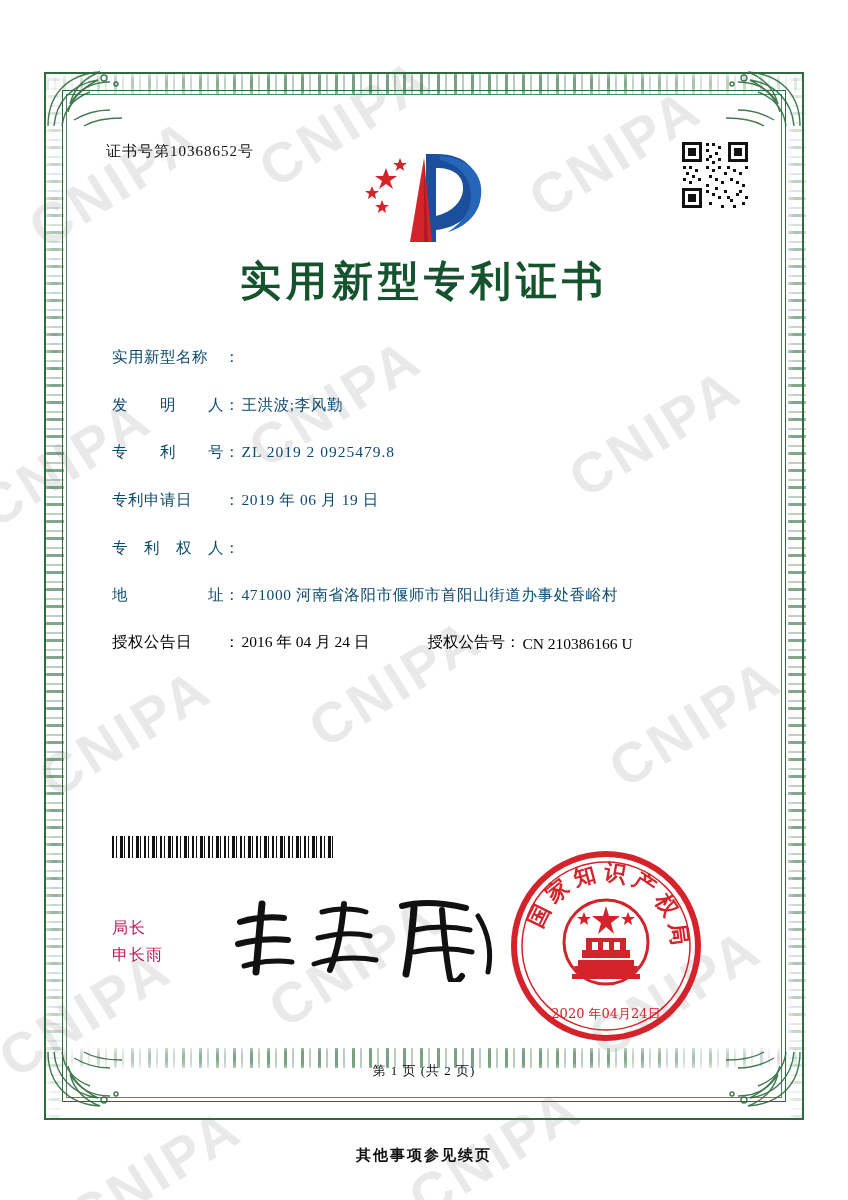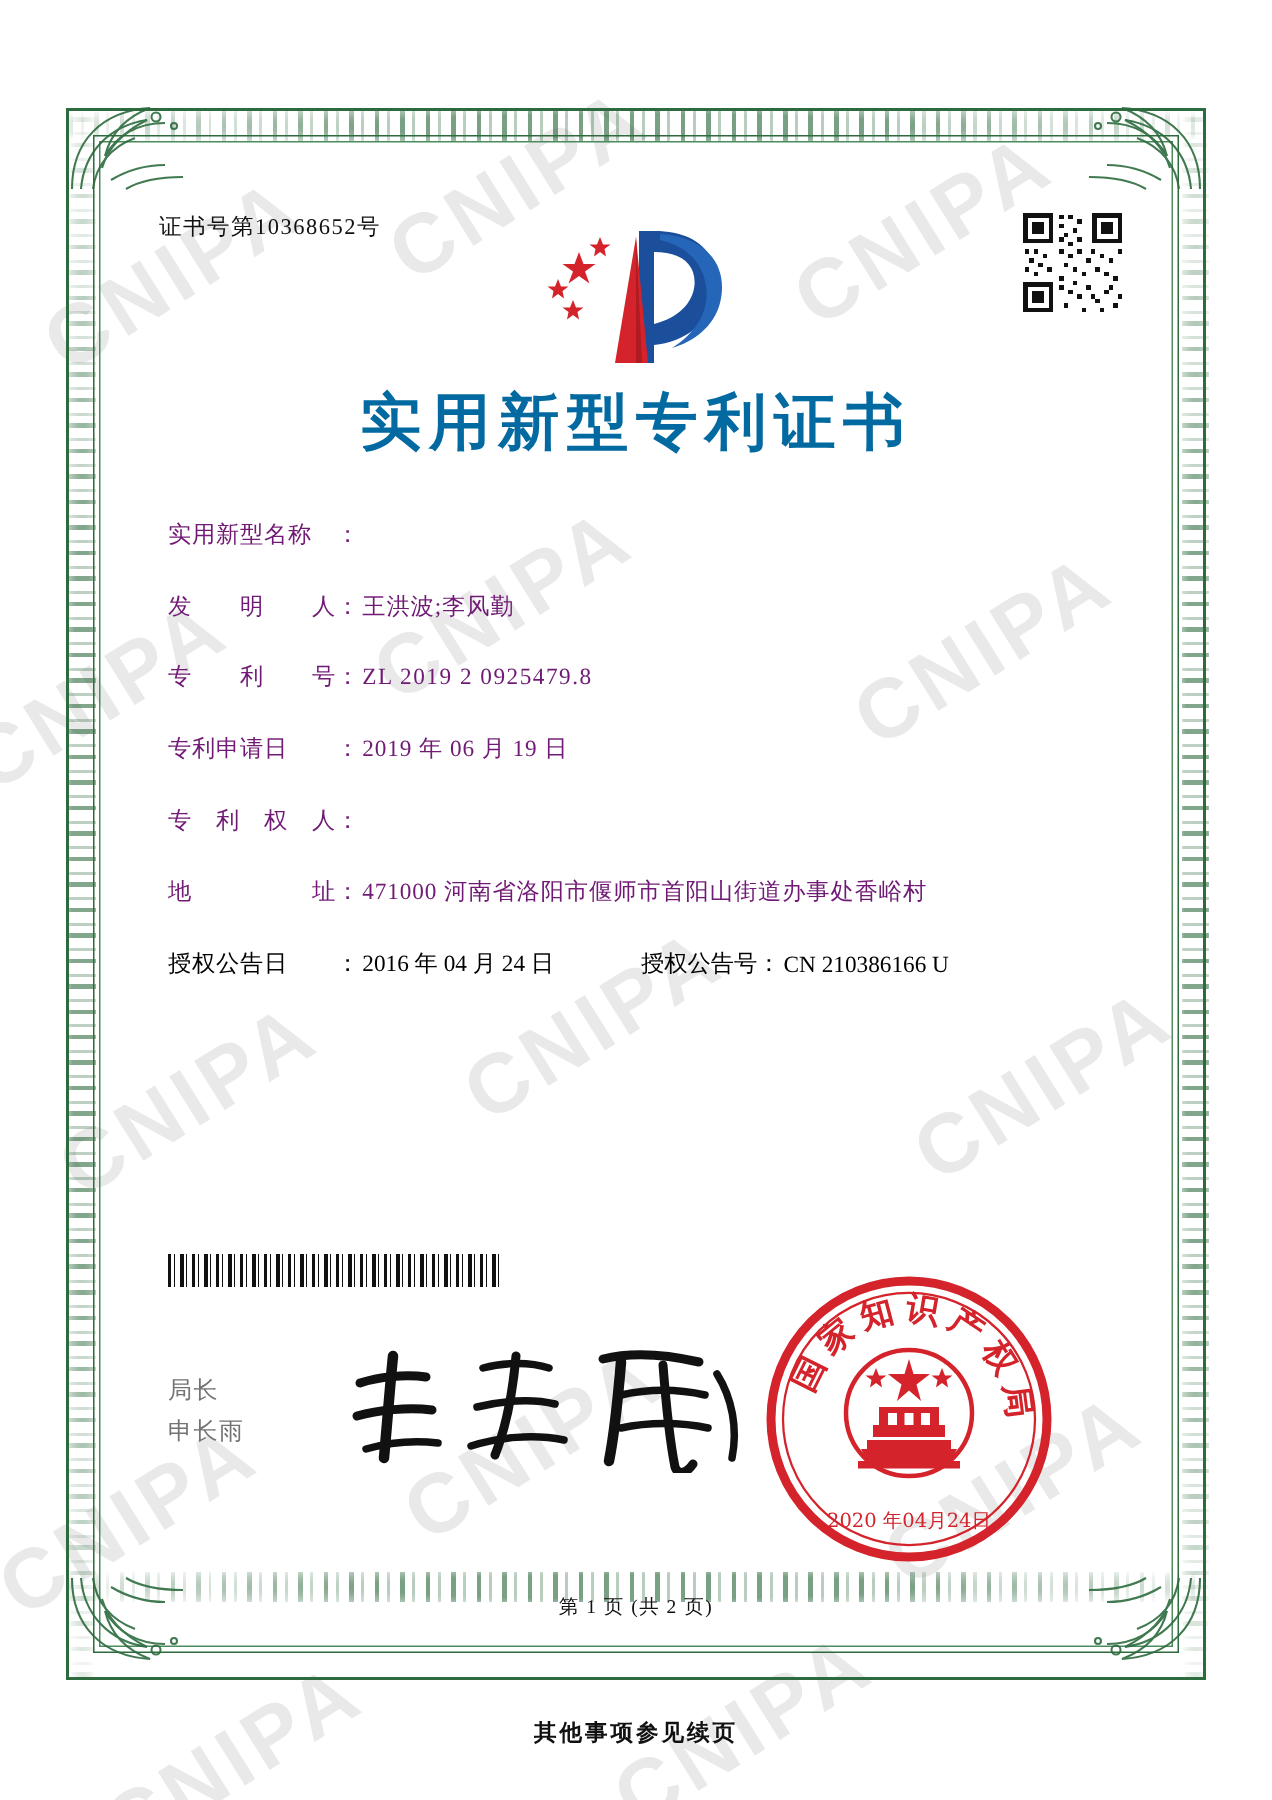--- a/index.html
+++ b/index.html
@@ -163,35 +163,35 @@
 
   .title {
     position: absolute;
     left: 0;
     right: 0;
     top: 160px;
     text-align: center;
     font-size: 41px;
     font-weight: bold;
     letter-spacing: 5px;
-    color: #0369a1;
+    color: #14532d;
     font-family: "DejaVu Serif", serif;
   }
 
   .fields {
     position: absolute;
     left: 46px;
     top: 252px;
     right: 40px;
   }
   .field-row {
     display: flex;
     align-items: baseline;
     font-size: 15.5px;
-    color: #701a75;
+    color: #0c4a6e;
     margin-bottom: 26px;
     line-height: 1.4;
   }
   .f-label {
     width: 112px;
     flex: 0 0 112px;
     letter-spacing: 0.5px;
   }
   .f-label.spread {
     display: flex;
@@ -249,21 +249,21 @@
         #111 8px, #111 11px, #fff 11px, #fff 12px,
         #111 12px, #111 13px, #fff 13px, #fff 16px);
   }
 
   .signature-block {
     position: absolute;
     left: 46px;
     top: 820px;
     font-size: 16px;
     line-height: 1.7;
-    color: #737373;
+    color: #be185d;
     letter-spacing: 1px;
   }
   .handwriting {
     position: absolute;
     left: 160px;
     top: 798px;
     width: 300px;
     height: 90px;
   }
   .handwriting svg { width: 100%; height: 100%; display: block; }

